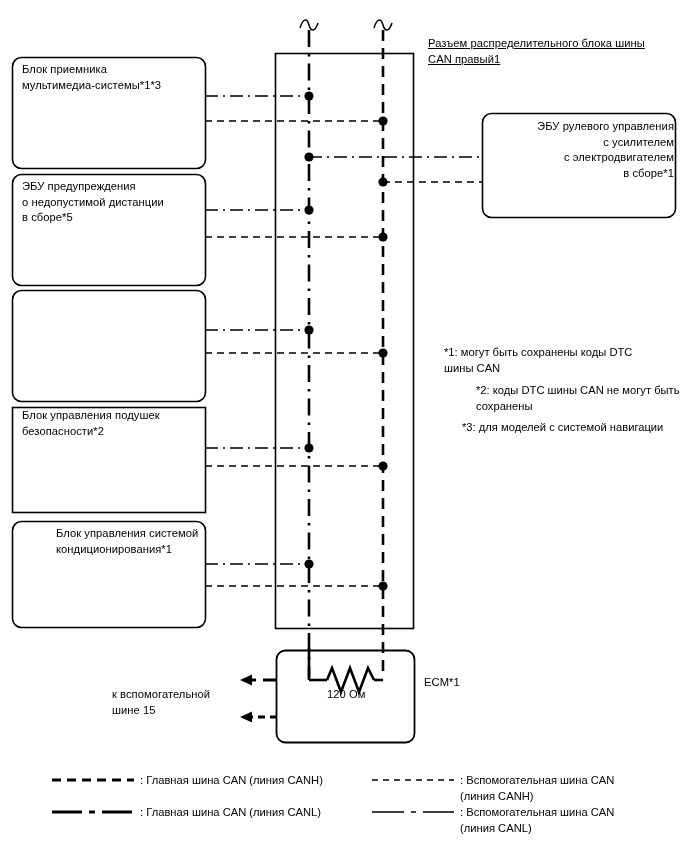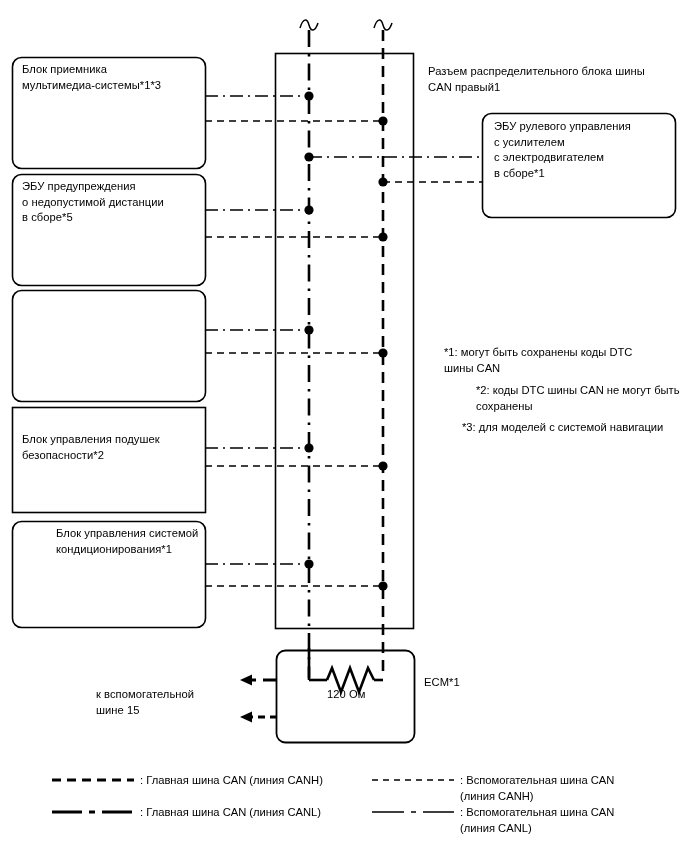--- a/index.html
+++ b/index.html
@@ -124,47 +124,47 @@
   </svg>
 
   <div class="lbl lbl-box" style="left:22px; top:62px; width:180px;">Блок приемника
 мультимедиа-системы*1*3</div>
 
   <div class="lbl lbl-box" style="left:22px; top:179px; width:180px;">ЭБУ предупреждения
 о недопустимой дистанции
 в сборе*5</div>
 
 
-  <div class="lbl lbl-box" style="left:22px; top:432px; width:180px;">Блок управления подушек
+  <div class="lbl lbl-box" style="left:22px; top:408px; width:180px;">Блок управления подушек
 безопасности*2</div>
 
   <div class="lbl lbl-box" style="left:22px; top:526px; width:180px;margin-left:34px;">Блок управления системой
 кондиционирования*1</div>
 
-  <div class="lbl lbl-box" style="left:494px; top:119px; width:180px;">ЭБУ рулевого управления
+  <div class="lbl lbl-box" style="left:494px; top:119px; width:180px;text-align:right;">ЭБУ рулевого управления
 с усилителем
 с электродвигателем
 в сборе*1</div>
 
-  <div class="lbl" style="left:428px; top:64px; width:252px;">Разъем распределительного блока шины
+  <div class="lbl" style="left:428px; top:36px; width:252px;text-decoration:underline;">Разъем распределительного блока шины
 CAN правый1</div>
 
   <div class="note" style="left:444px; top:345px; width:230px;">*1: могут быть сохранены коды DTC
 шины CAN</div>
 
   <div class="note" style="left:444px; top:383px; width:230px;margin-left:32px;">*2: коды DTC шины CAN не могут быть
 сохранены</div>
 
   <div class="note" style="left:462px; top:420px; width:240px;">*3: для моделей с системой навигации</div>
 
   <div class="lbl" style="left:424px; top:675px;">ECM*1</div>
 
   <div class="lbl" style="left:327px; top:687px;">120 Ом</div>
 
-  <div class="lbl" style="left:96px; top:687px; width:130px;">к вспомогательной
+  <div class="lbl" style="left:112px; top:687px; width:130px;">к вспомогательной
 шине 15</div>
 
   <div class="legend-txt" style="left:140px; top:805px; width:215px;">: Главная шина CAN (линия CANL)</div>
 
   <div class="legend-txt" style="left:140px; top:773px; width:215px;">: Главная шина CAN (линия CANH)</div>
 
   <div class="legend-txt" style="left:460px; top:773px; width:218px;">: Вспомогательная шина CAN
 (линия CANH)</div>
 
   <div class="legend-txt" style="left:460px; top:805px; width:218px;">: Вспомогательная шина CAN

